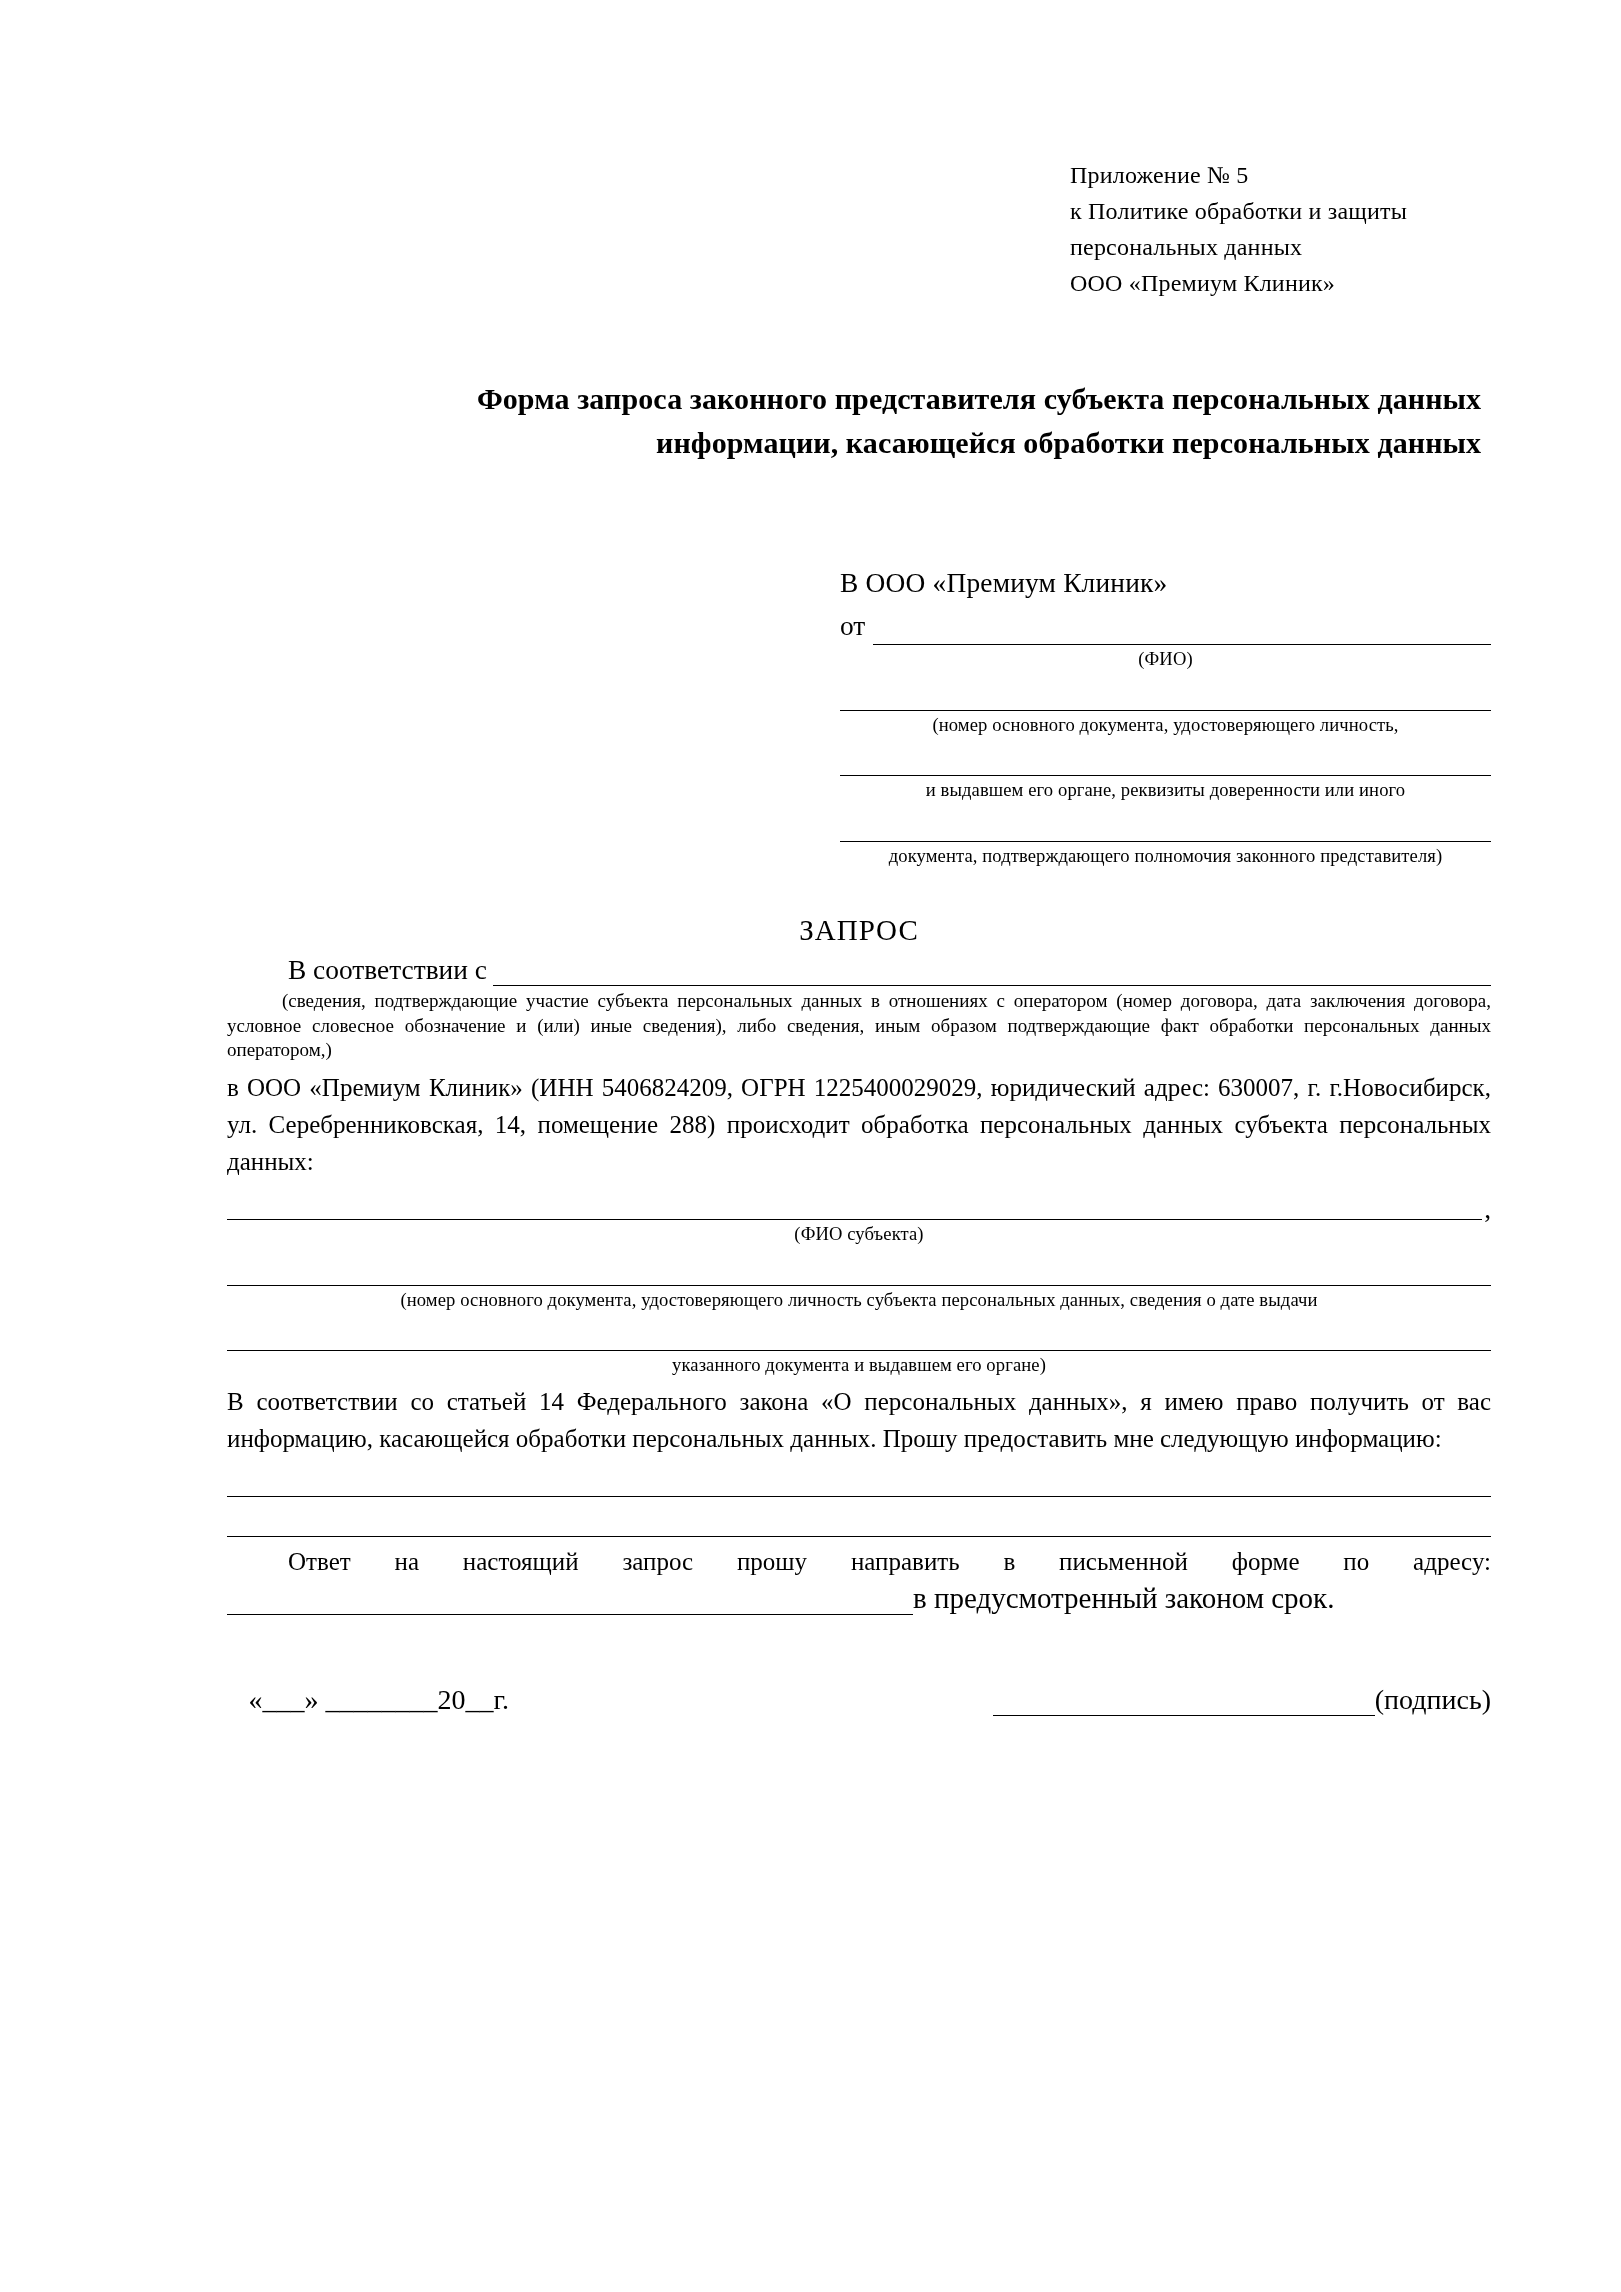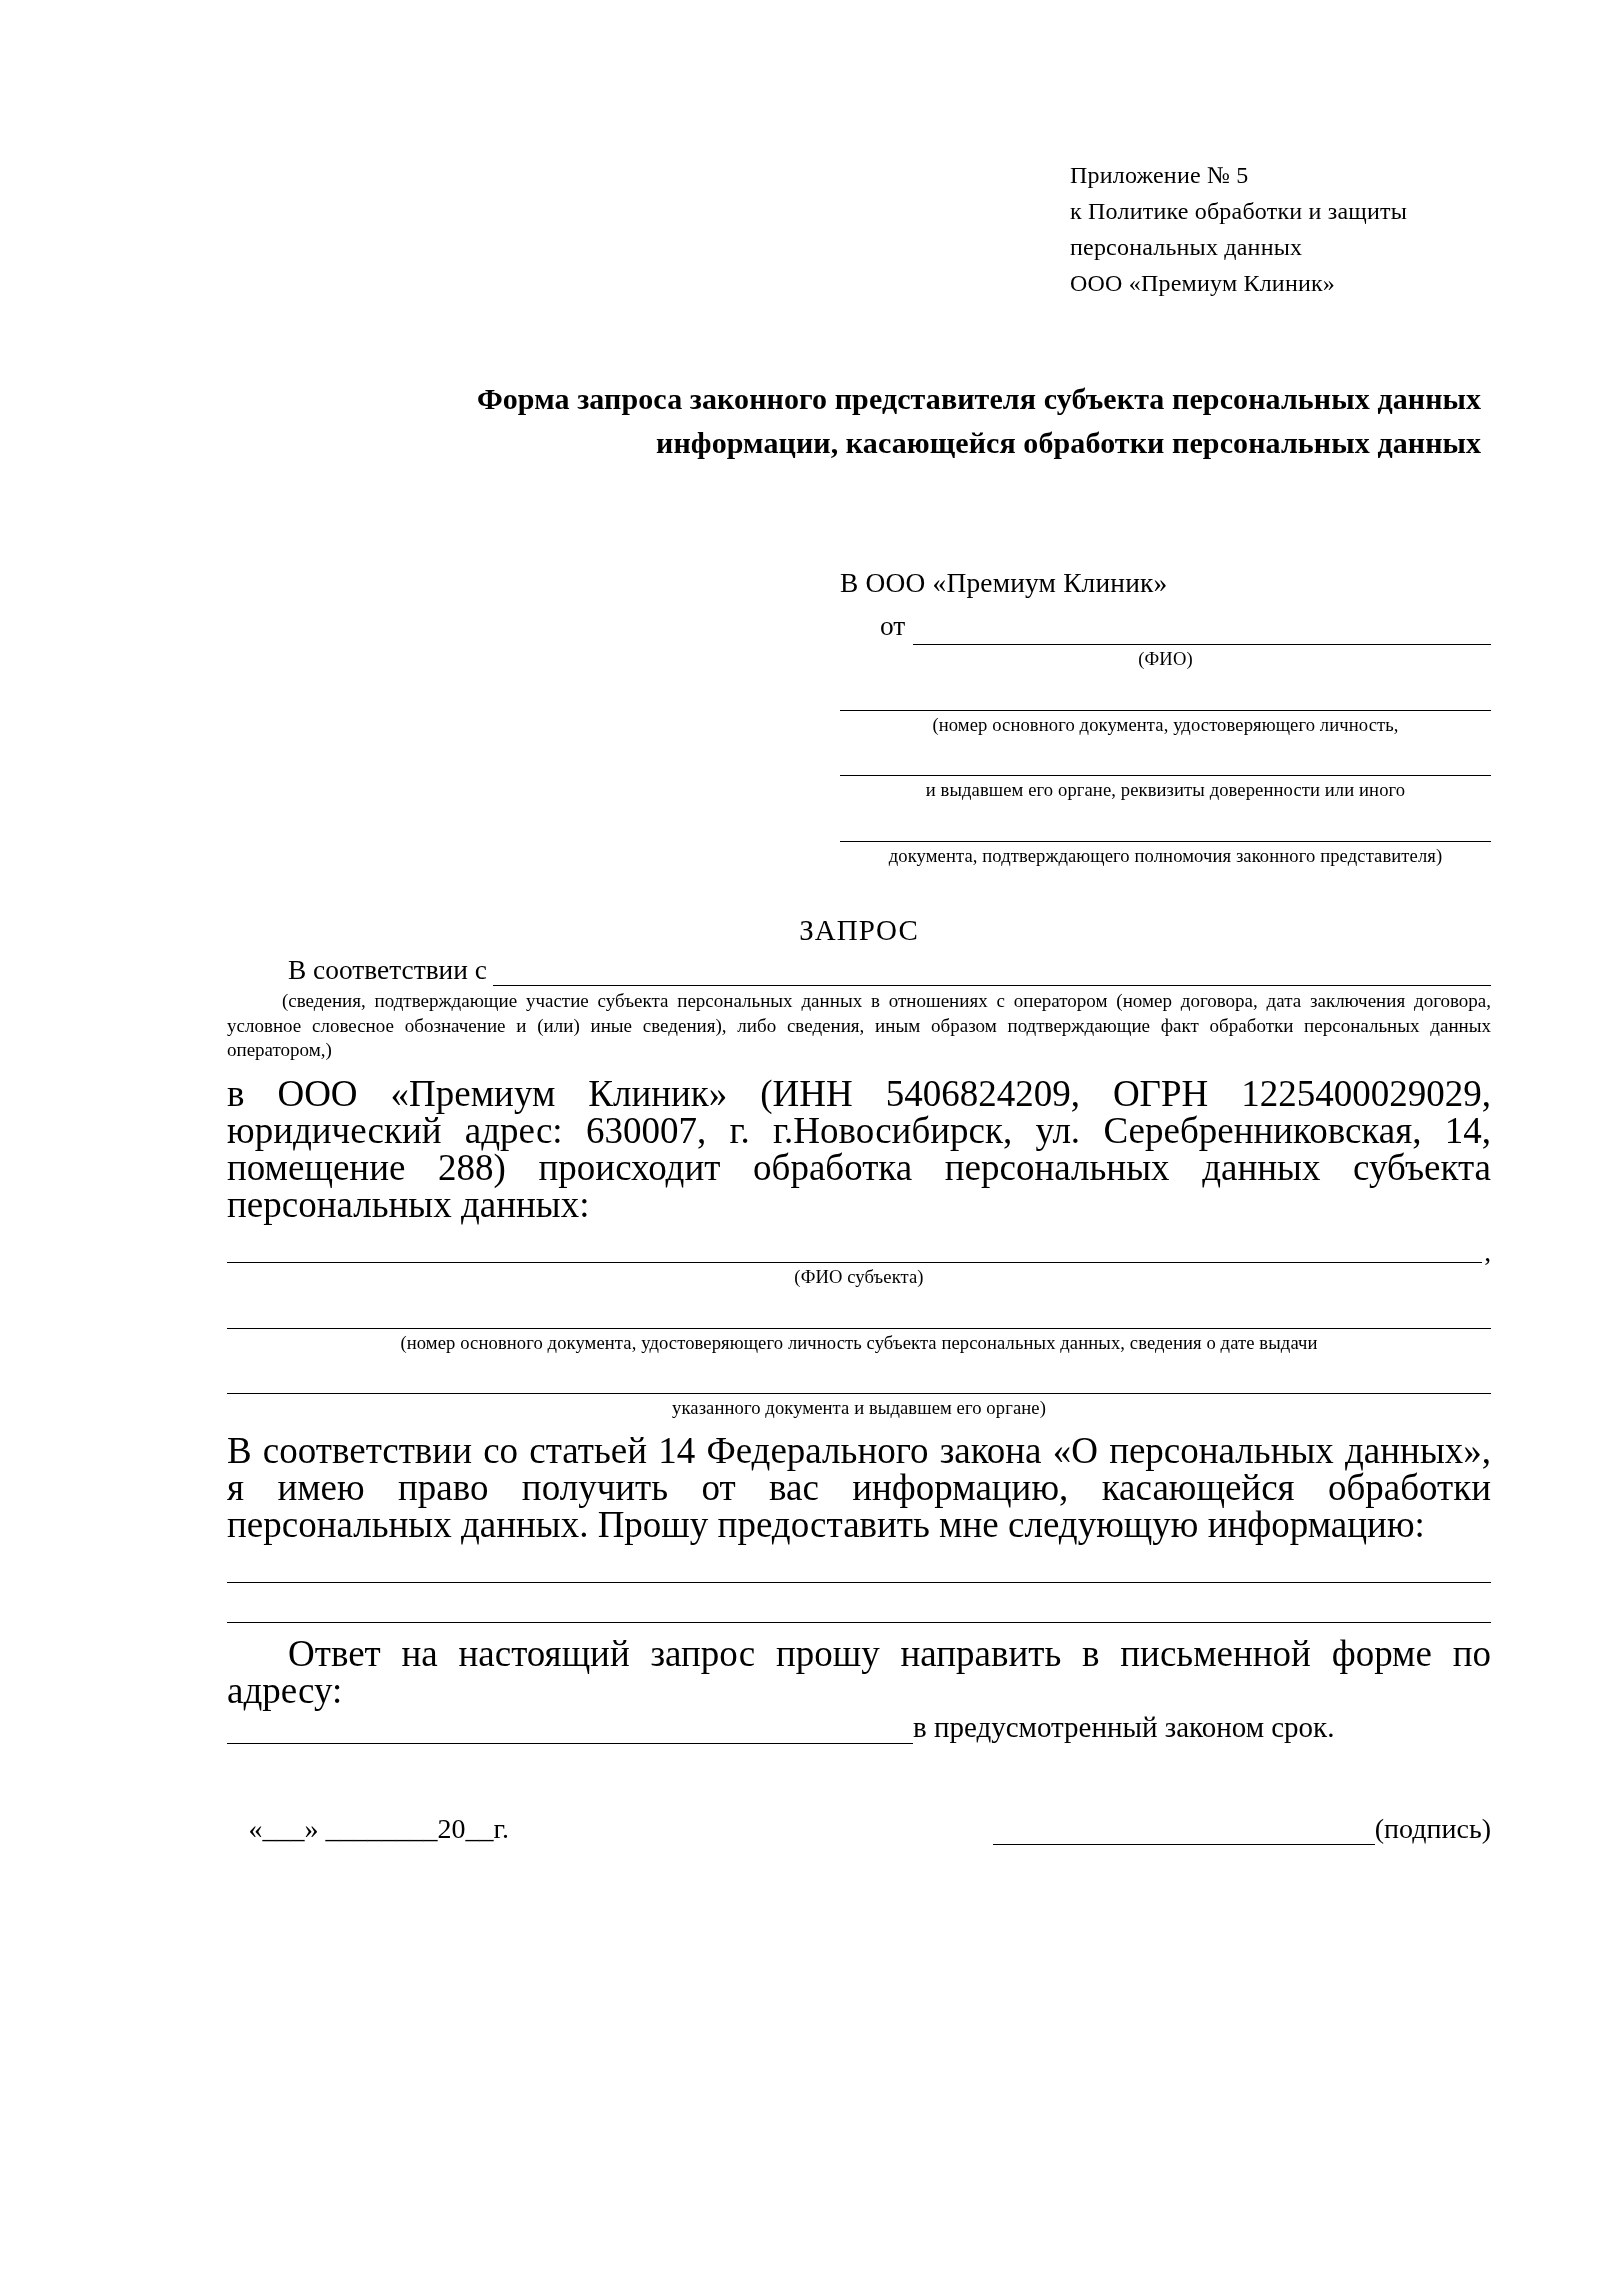--- a/index.html
+++ b/index.html
@@ -64,21 +64,20 @@
   }
   .from-row {
     display: flex;
     align-items: flex-end;
     margin-top: 5.9px;
   }
   .from-row .lbl {
     font-size: 27.4px;
     white-space: nowrap;
     padding-right: 7.8px;
-    margin-left: 40px;
   }
   .rule {
     flex: 1;
     border-bottom: 1.6px solid #000;
     height: 25.5px;
   }
   .rule-full {
     border-bottom: 1.6px solid #000;
     height: 25.5px;
     width: 100%;
@@ -119,25 +118,25 @@
     line-height: 24.5px;
     text-align: justify;
     text-align-last: left;
     margin-top: 2.9px;
   }
   .small-note .first {
     padding-left: 55px;
   }
 
   .para {
-    font-size: 37px;
+    font-size: 25px;
     line-height: 37px;
     text-align: justify;
     text-align-last: left;
-    margin-top: 12px;
+    margin-top: 6px;
   }
   .para-justify-all {
     text-align: justify;
   }
 
   .rule-comma {
     display: flex;
     align-items: flex-end;
   }
   .rule-comma .comma {

